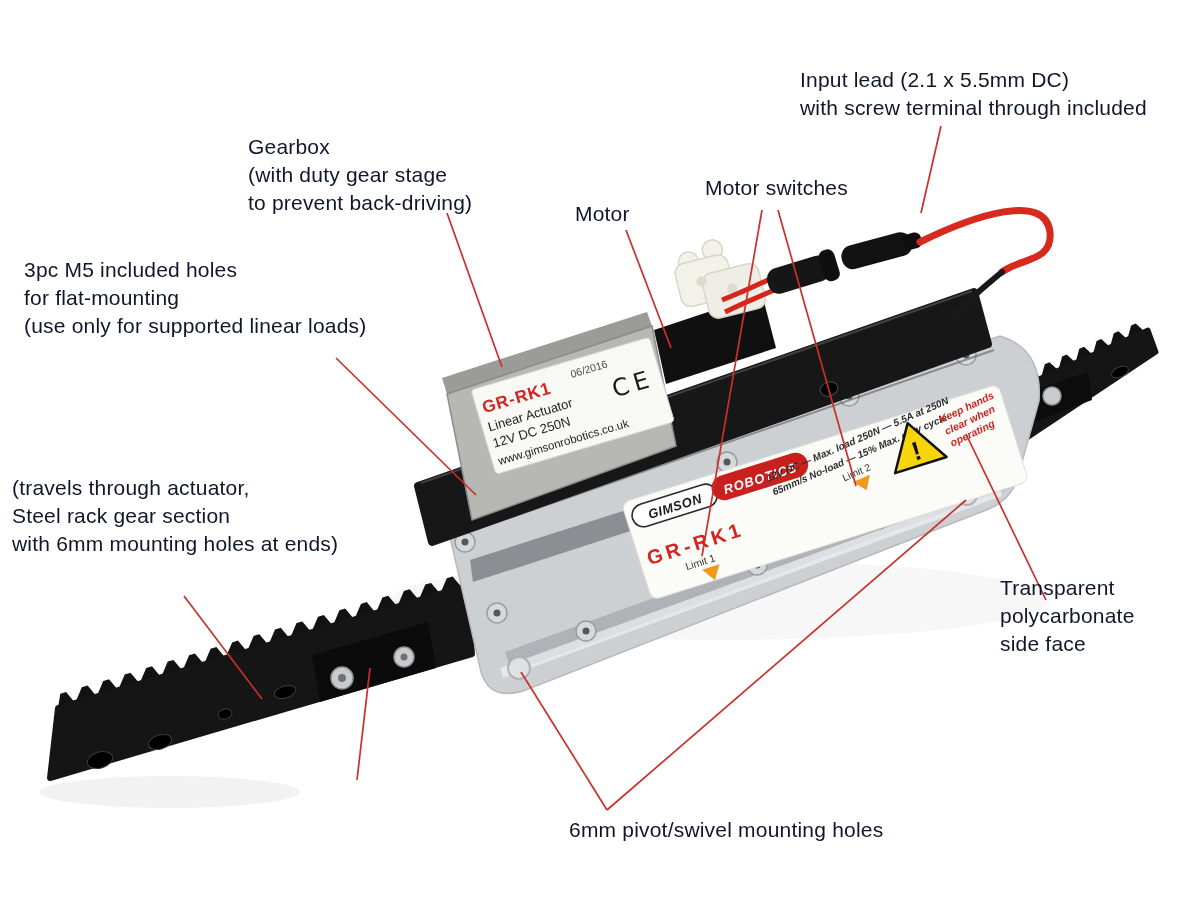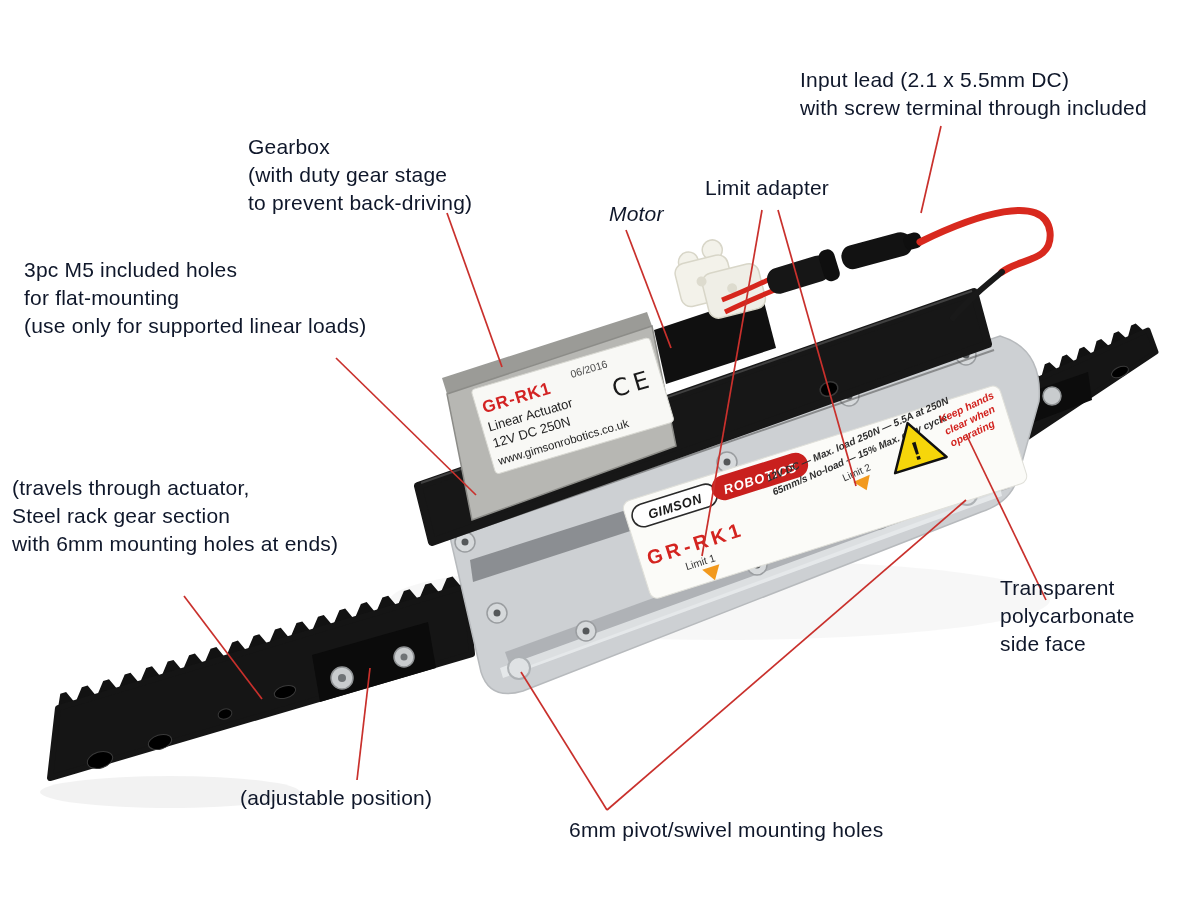--- a/index.html
+++ b/index.html
@@ -193,26 +193,26 @@
     <span class="ln">Input lead (2.1 x 5.5mm DC)</span>
     <span class="ln">with screw terminal through included</span>
   </div>
 
   <div class="callout" style="left:248px;top:133px;">
     <span class="ln">Gearbox</span>
     <span class="ln">(with duty gear stage</span>
     <span class="ln">to prevent back-driving)</span>
   </div>
 
-  <div class="callout" style="left:609px;top:200px;font-style:italic;">
+  <div class="callout" style="left:575px;top:200px;">
     <span class="ln">Motor</span>
   </div>
 
   <div class="callout" style="left:705px;top:174px;">
-    <span class="ln">Limit adapter</span>
+    <span class="ln">Motor switches</span>
   </div>
 
   <div class="callout" style="left:24px;top:256px;">
     <span class="ln">3pc M5 included holes</span>
     <span class="ln">for flat-mounting</span>
     <span class="ln">(use only for supported linear loads)</span>
   </div>
 
   <div class="callout" style="left:12px;top:474px;">
     <span class="ln">(travels through actuator,</span>
@@ -220,20 +220,19 @@
     <span class="ln">with 6mm mounting holes at ends)</span>
   </div>
 
   <div class="callout" style="left:1000px;top:574px;">
     <span class="ln">Transparent</span>
     <span class="ln">polycarbonate</span>
     <span class="ln">side face</span>
   </div>
 
   <div class="callout" style="left:240px;top:784px;">
-    <span class="ln">(adjustable position)</span>
   </div>
 
   <div class="callout" style="left:530px;top:816px;margin-left:39px;">
     <span class="ln">6mm pivot/swivel mounting holes</span>
   </div>
 
 </div>
 
 </body></html>

